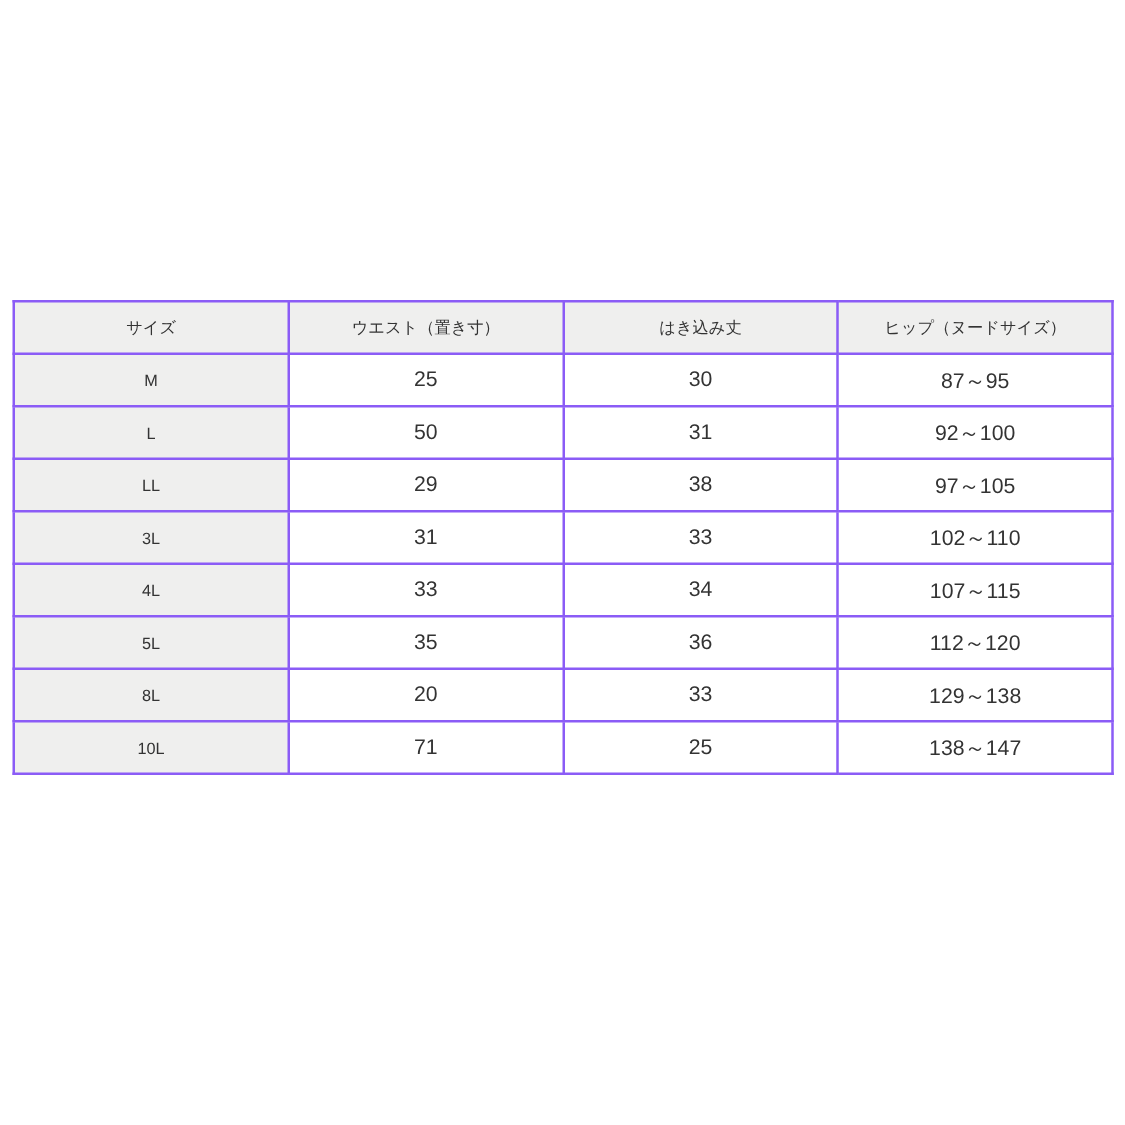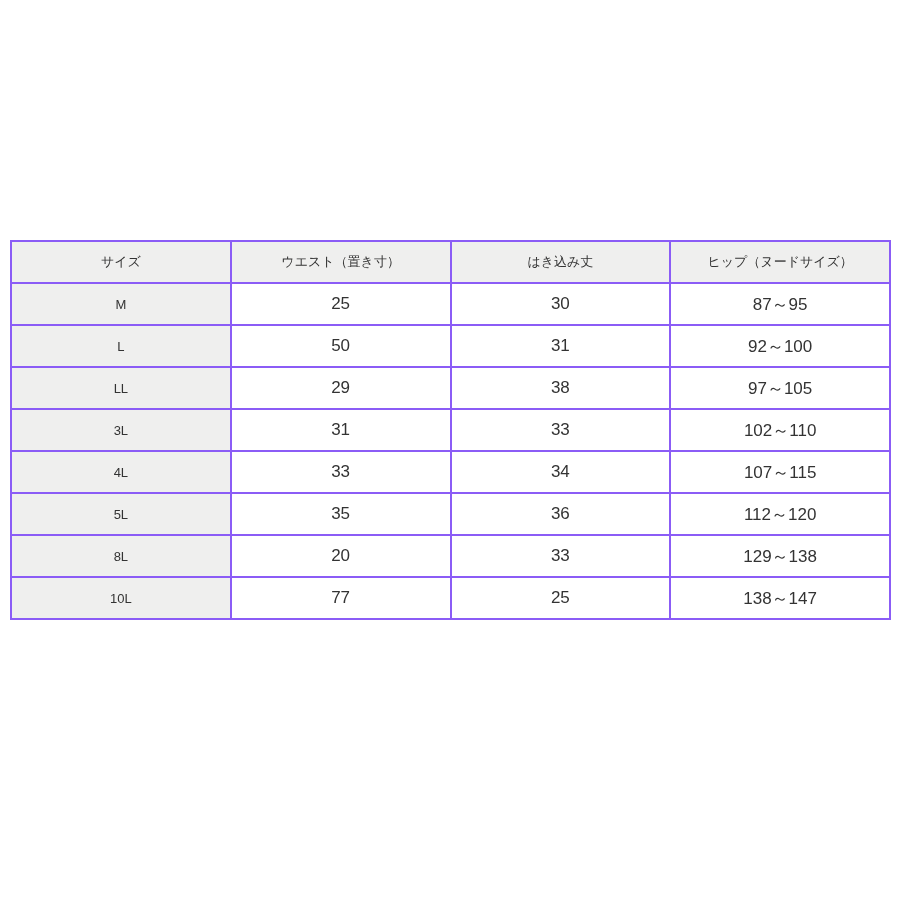--- a/index.html
+++ b/index.html
@@ -99,20 +99,20 @@
           <td>112～120</td>
         </tr>
         <tr>
           <th>8L</th>
           <td>20</td>
           <td>33</td>
           <td>129～138</td>
         </tr>
         <tr>
           <th>10L</th>
-          <td>77</td>
+          <td>71</td>
           <td>25</td>
           <td>138～147</td>
         </tr>
       </tbody>
     </table>
   </div>
 </div>
 
 </body></html>

